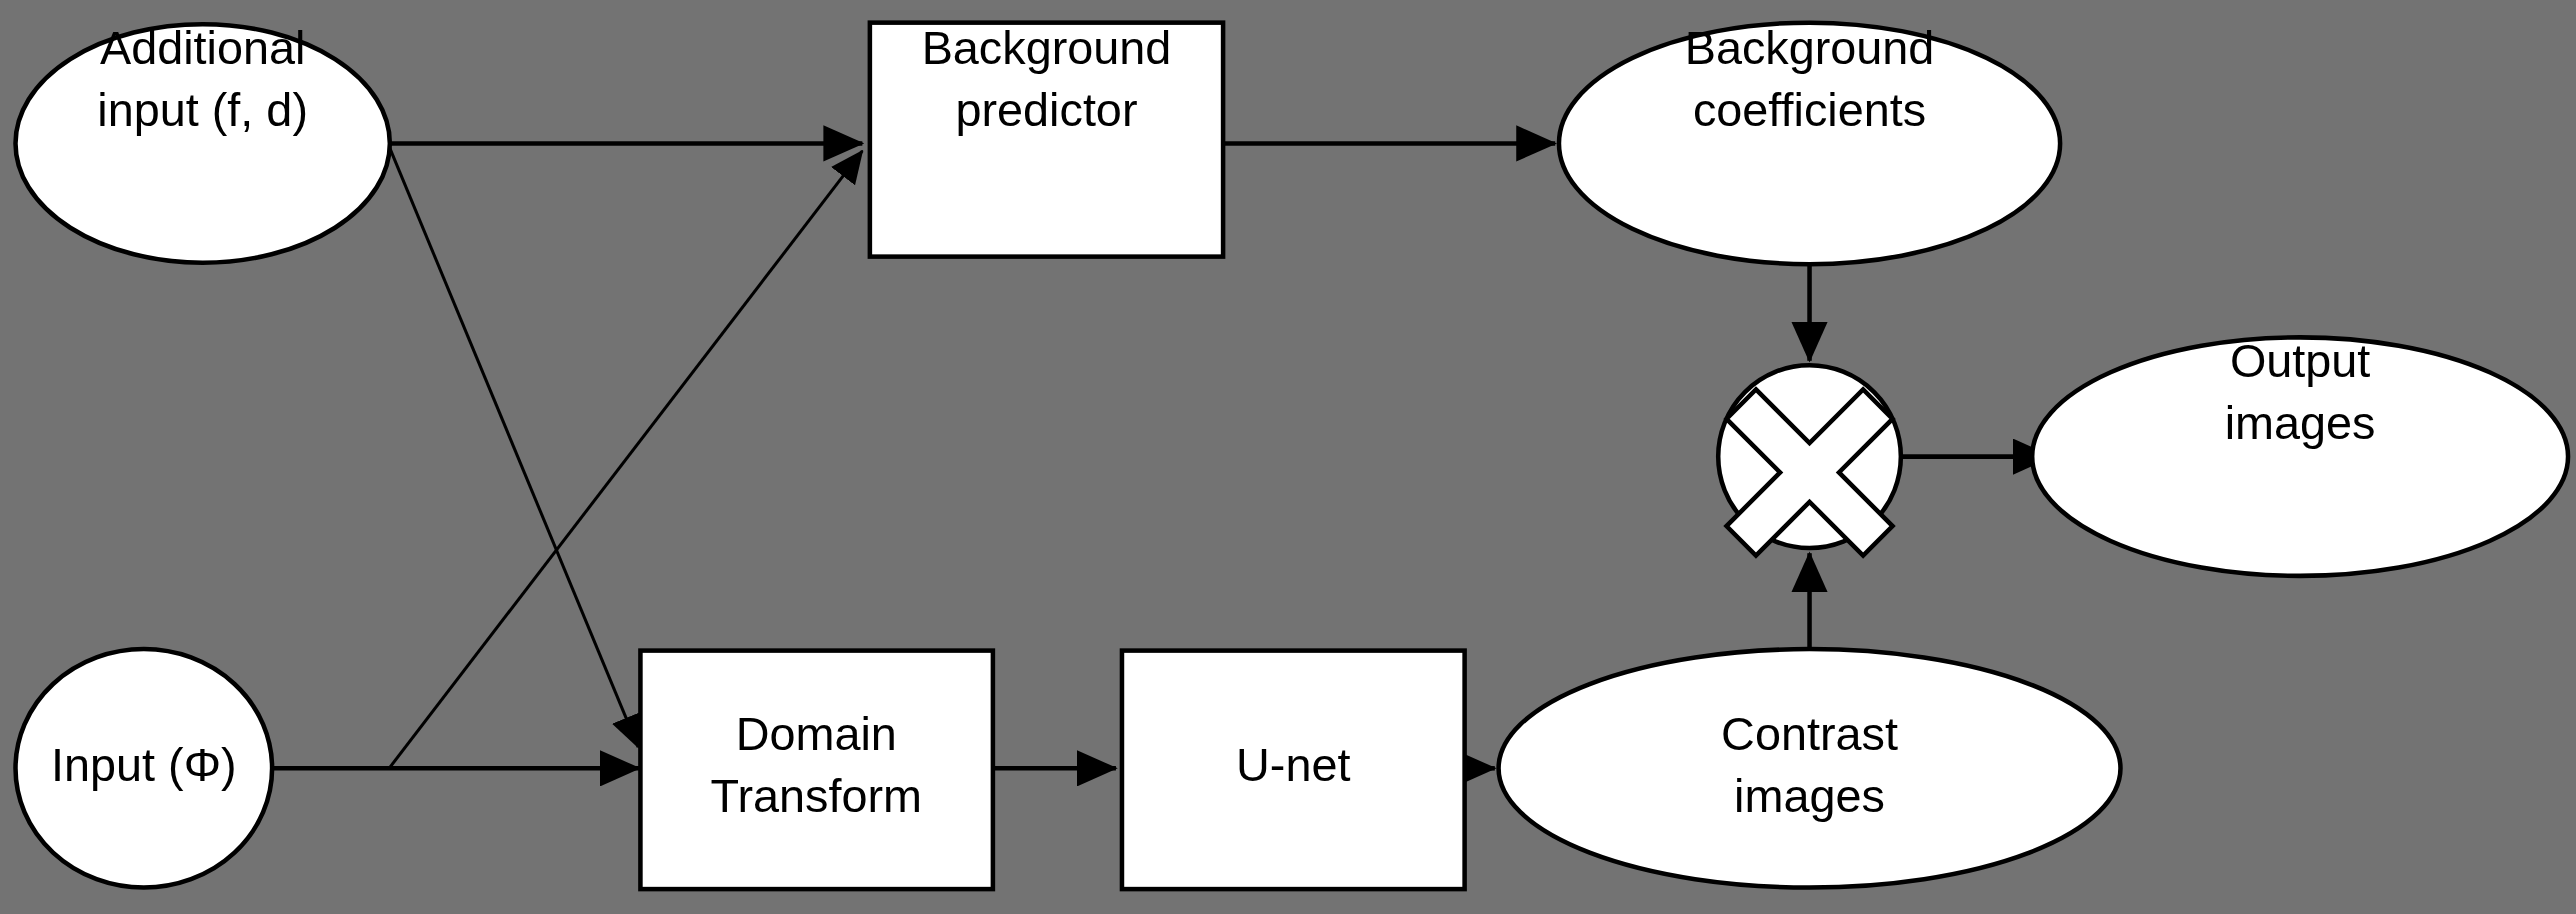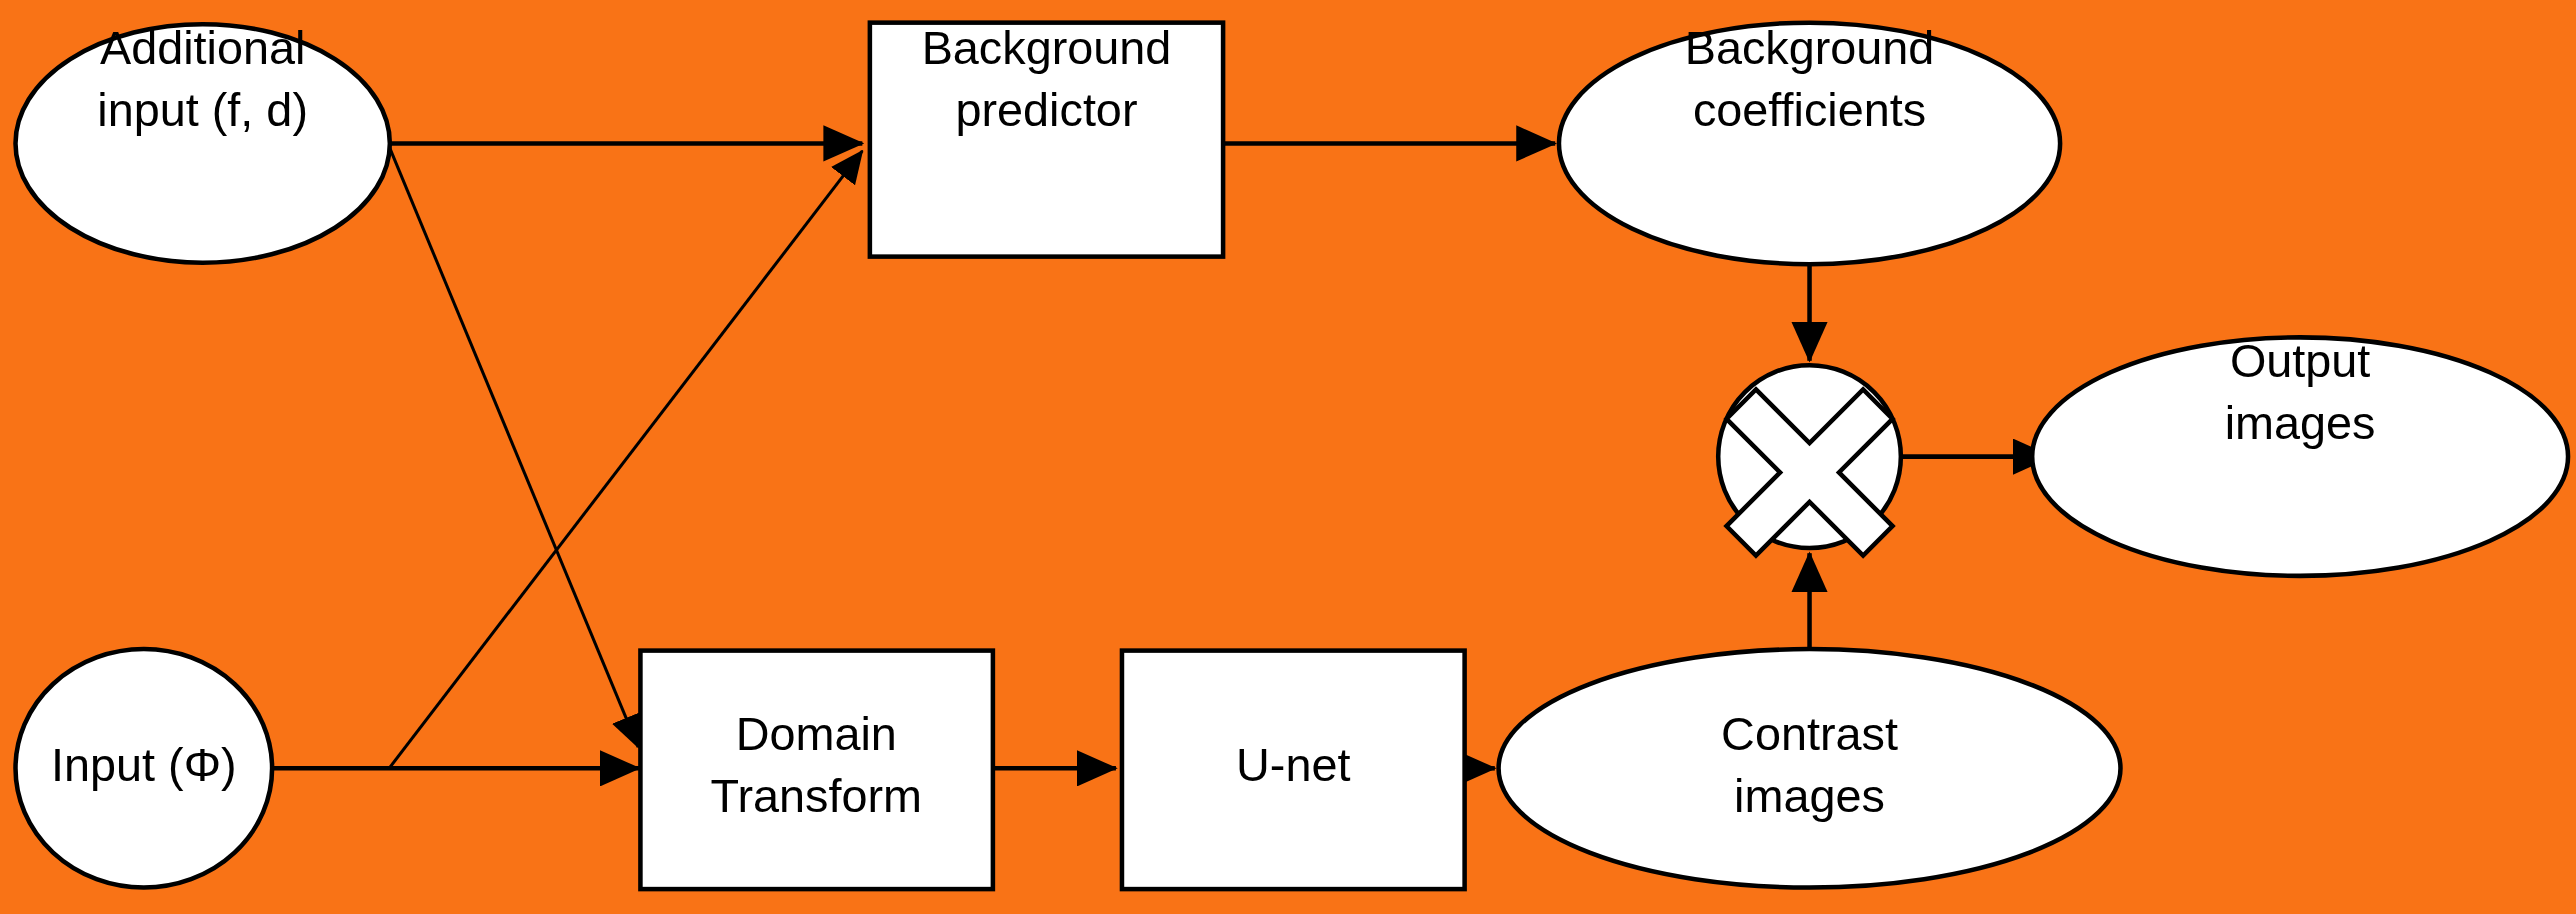--- a/index.html
+++ b/index.html
@@ -8,21 +8,21 @@
     padding: 0;
     background: #ffffff;
   }
   body {
     font-family: "Liberation Sans", sans-serif;
   }
   #diagram-root {
     position: relative;
     width: 2576px;
     height: 914px;
-    background: #f97316;
+    background: #737373;
     overflow: hidden;
   }
   svg#flow-svg {
     display: block;
     width: 2576px;
     height: 914px;
   }
   .shape-outline {
     fill: #ffffff;
     stroke: #000000;

